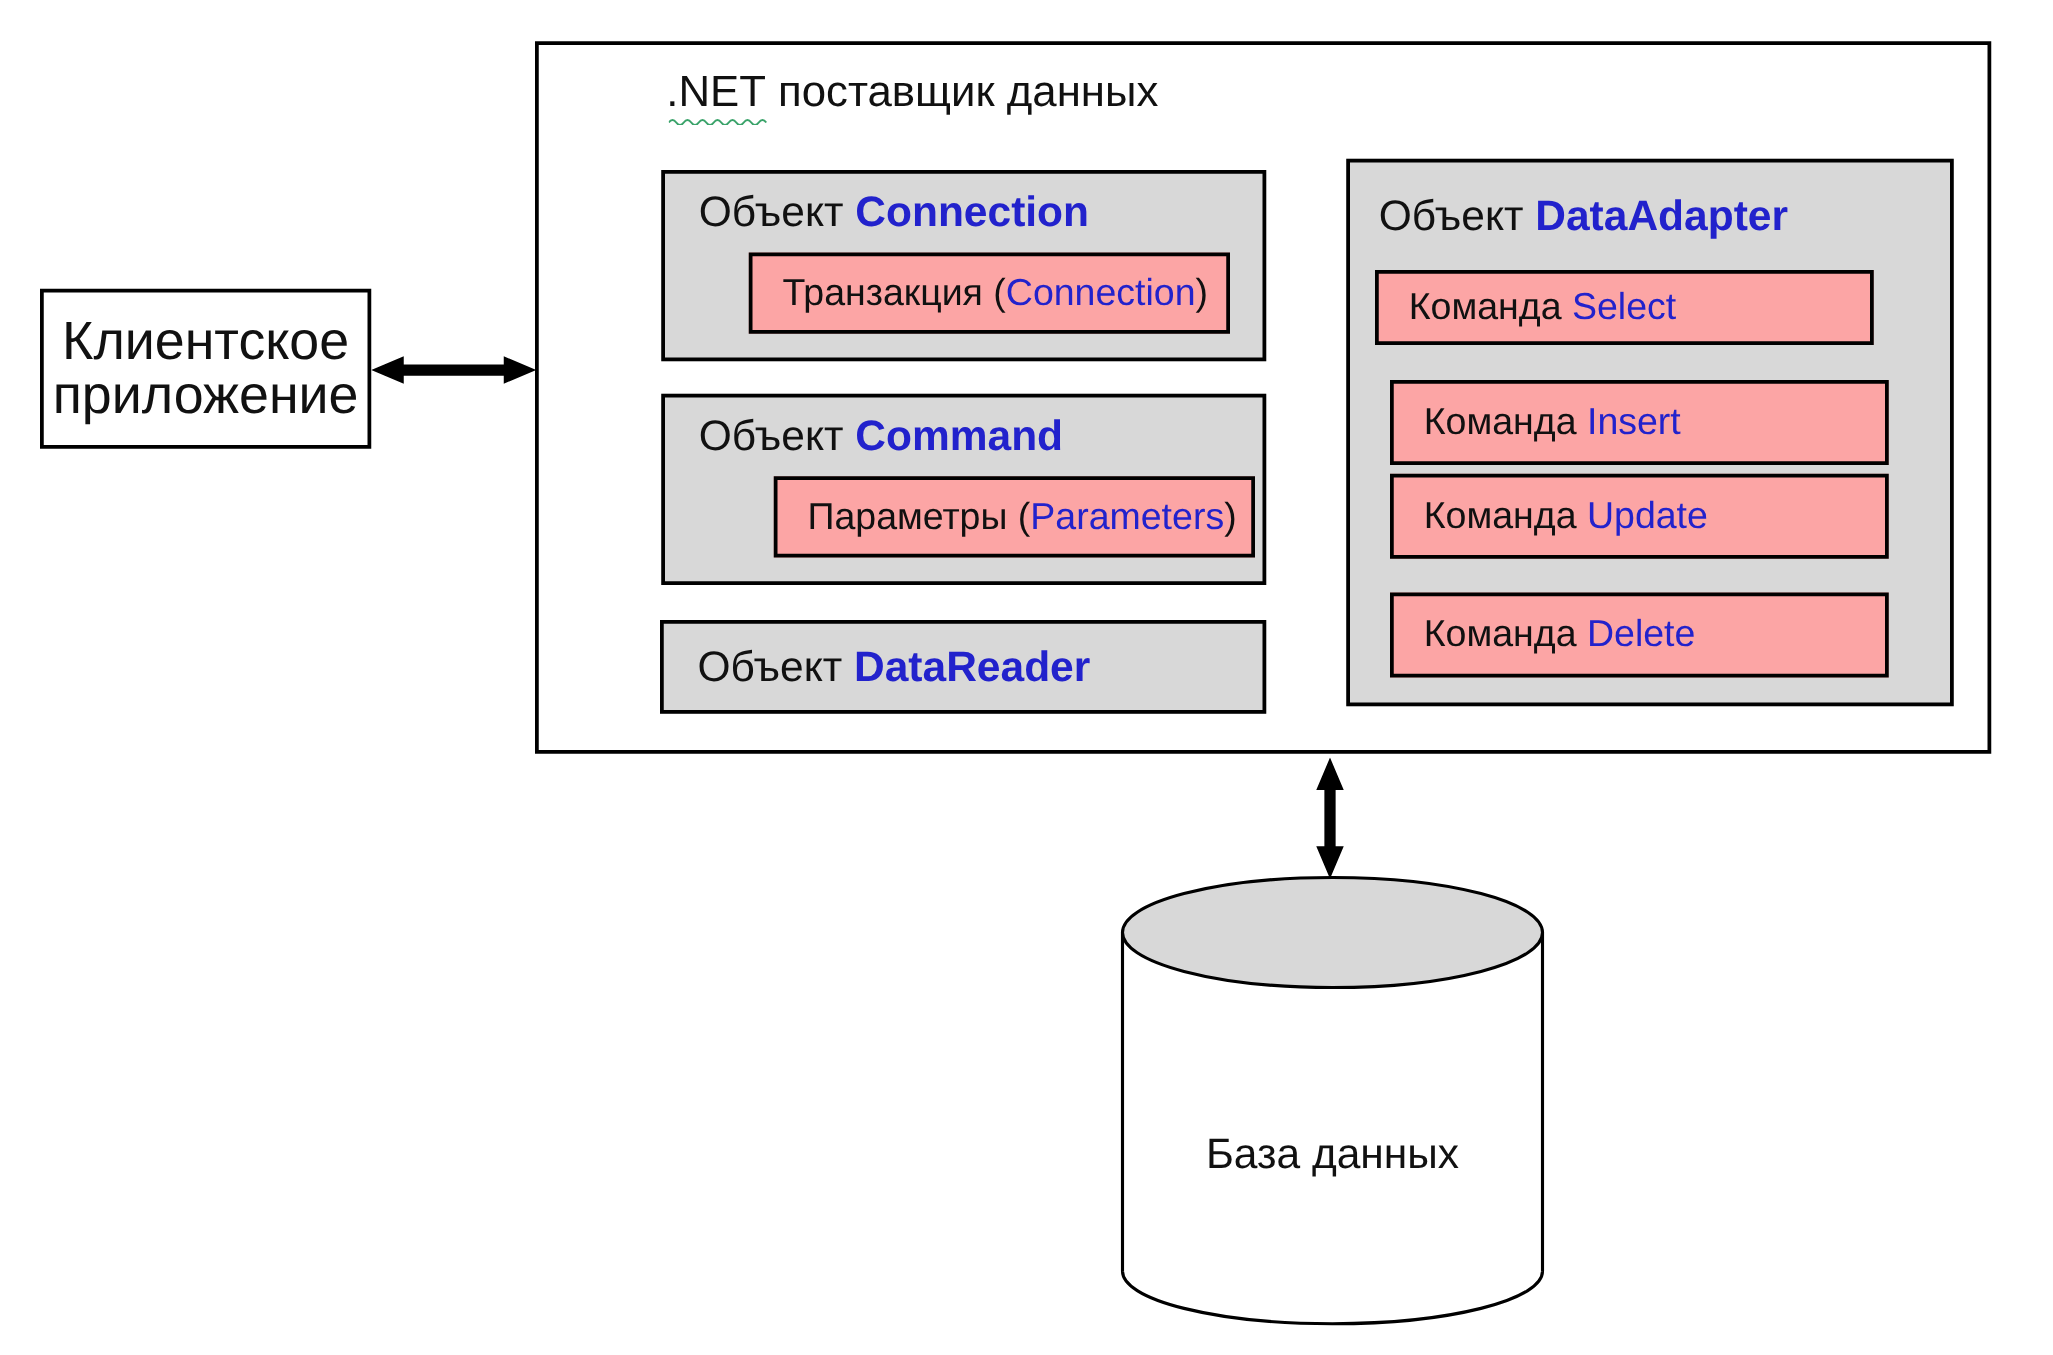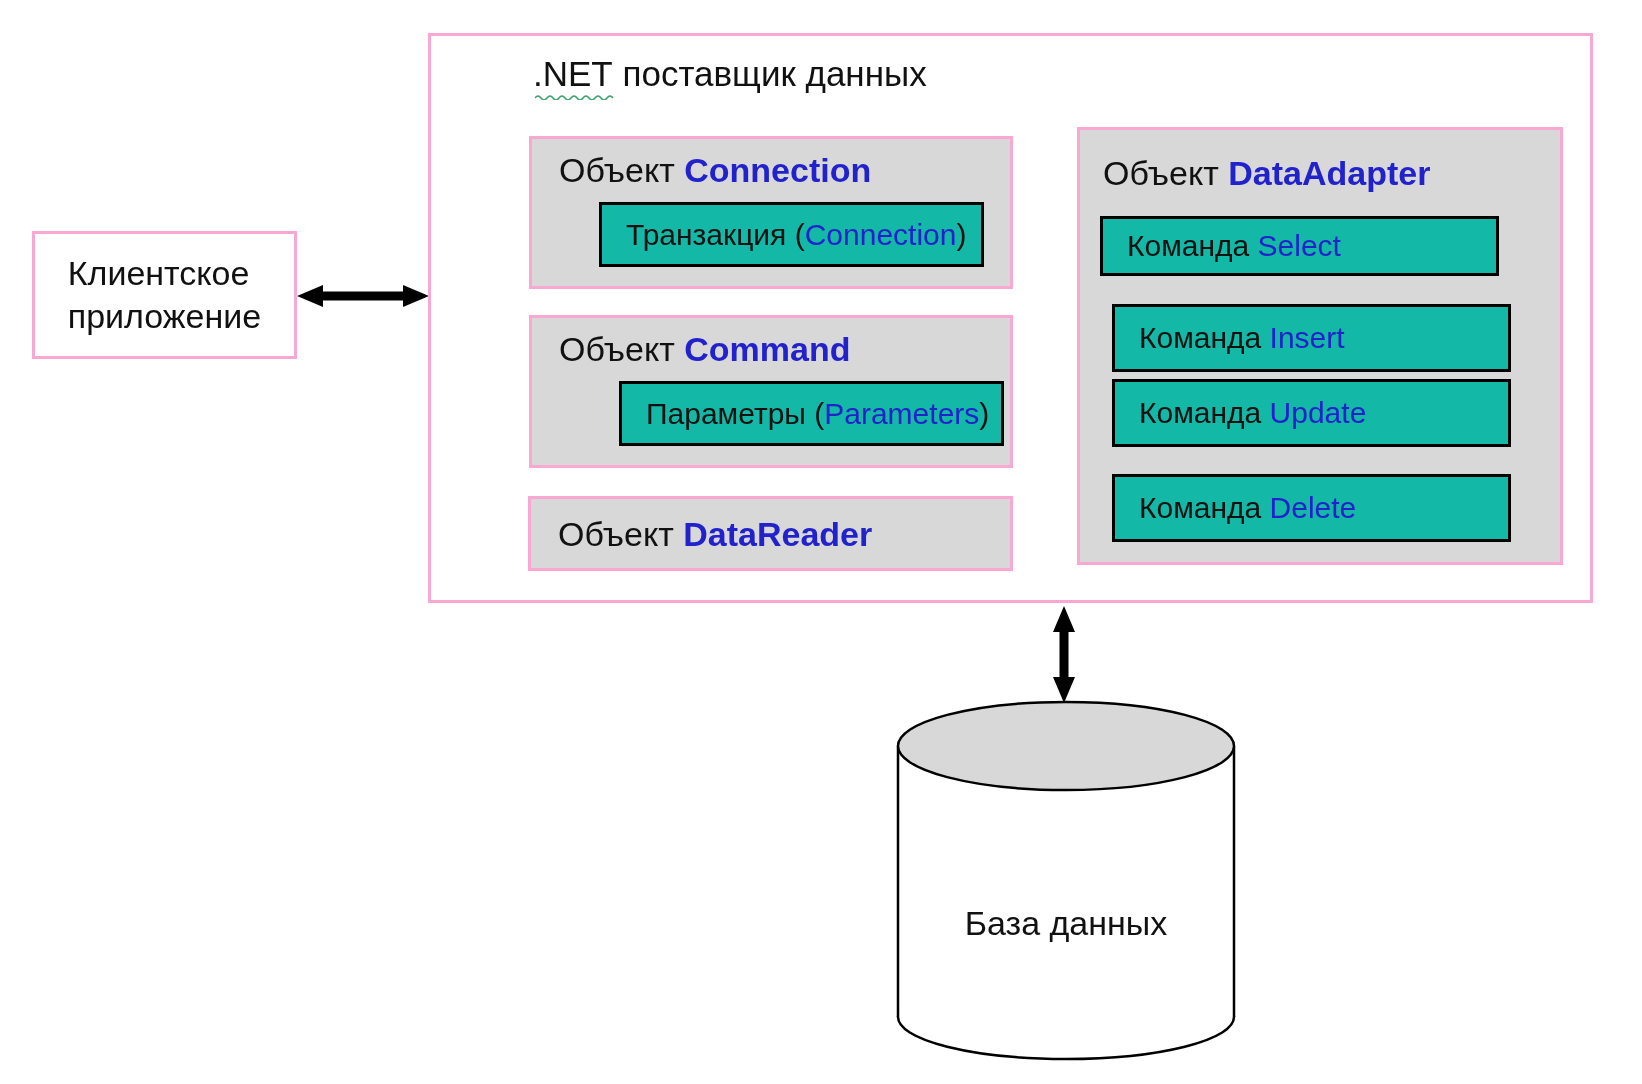--- a/index.html
+++ b/index.html
@@ -1,34 +1,34 @@
 <!DOCTYPE html>
 <html><head>
 <meta charset="utf-8">
 <style>
   html,body{margin:0;padding:0;background:#fff;}
   #canvas{
     position:relative;width:1642px;height:1084px;background:#fff;
     font-family:"Liberation Sans", sans-serif;color:#111;overflow:hidden;
   }
   .abs{position:absolute;box-sizing:border-box;}
-  .box{position:absolute;box-sizing:border-box;border:3px solid #f9a8d4;}
+  .box{position:absolute;box-sizing:border-box;border:3px solid #000000;}
   .white{background:#fff;}
   .grey{background:#d8d8d8;}
-  .inner{background:#14b8a6;border:3px solid #000;position:absolute;box-sizing:border-box;
+  .inner{background:#fca5a5;border:3px solid #000;position:absolute;box-sizing:border-box;
          display:flex;align-items:center;padding-left:24px;font-size:30px;}
   .blue{color:#2222cc;}
   .bold{font-weight:bold;}
   .objlbl{position:absolute;font-size:34px;white-space:nowrap;}
   .rowlbl{font-size:30px;white-space:nowrap;}
   .provider-title{position:absolute;left:102px;top:18px;font-size:35px;white-space:nowrap;}
   .net-wrap{position:relative;display:inline-block;}
   .squiggle{position:absolute;left:2px;bottom:-6px;}
   .client-text{position:absolute;inset:0;display:flex;align-items:center;justify-content:center;
-               font-size:34px;line-height:43px;white-space:pre-line;}
+               text-align:center;font-size:43px;line-height:43px;white-space:pre-line;}
   .db-label{position:absolute;left:893px;top:904px;width:346px;text-align:center;font-size:34px;}
   svg{display:block;}
 </style>
 </head>
 <body>
 
 <div id="canvas">
 
   <div class="box white" style="left:32px;top:231px;width:265px;height:128px;">
     <div class="client-text">Клиентское

